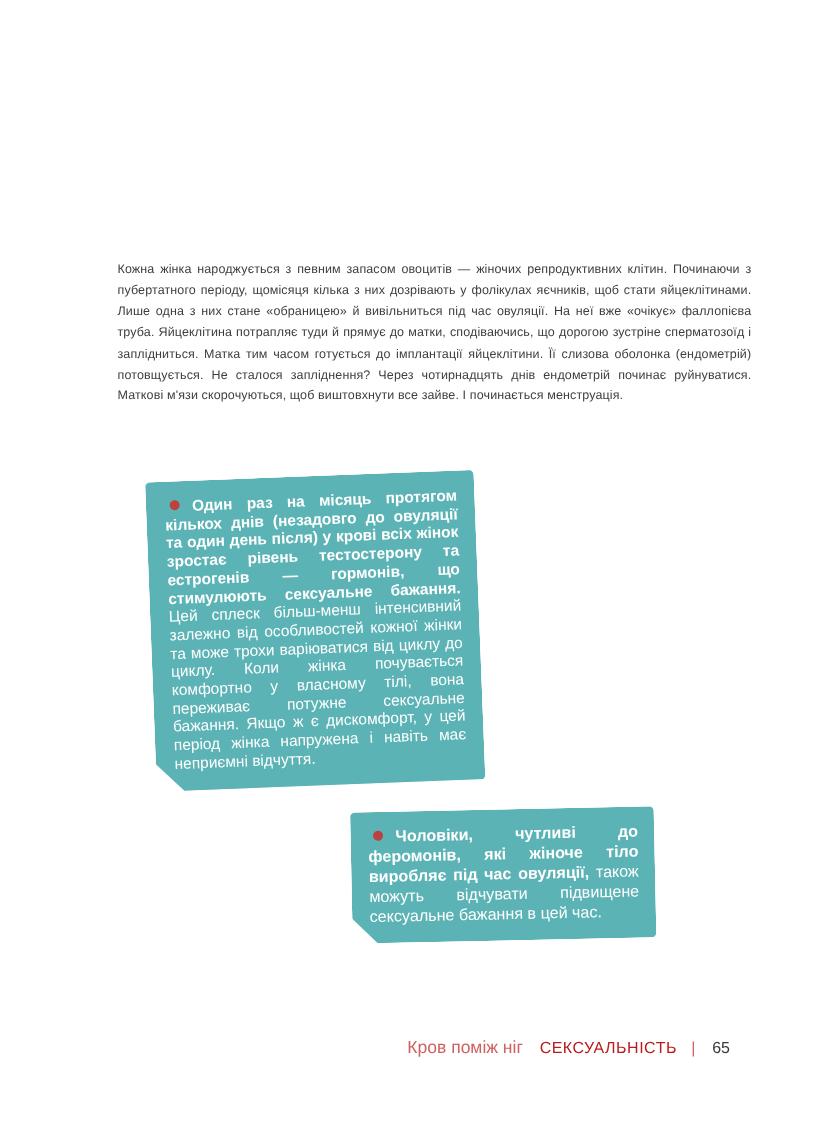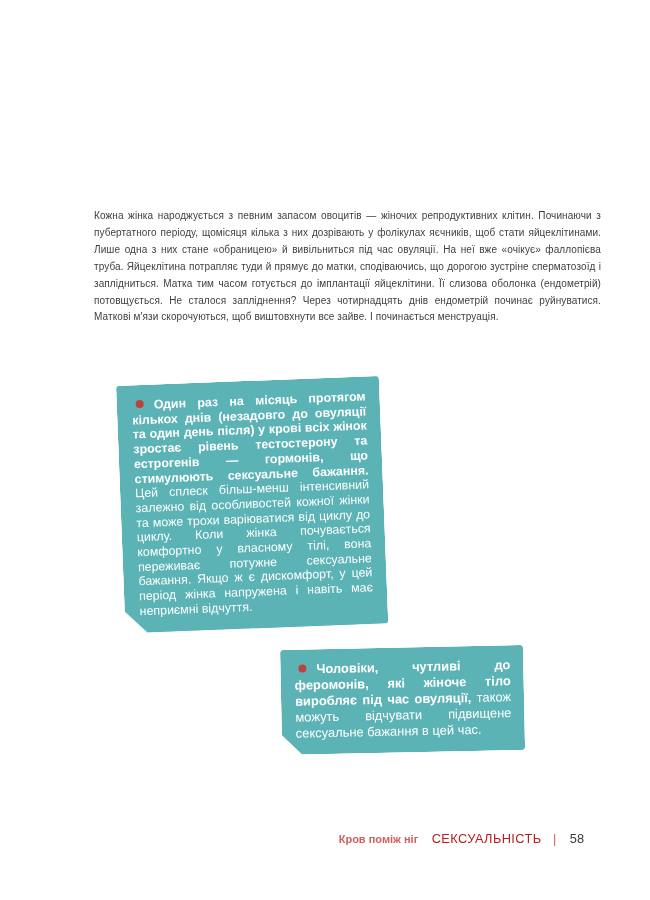--- a/index.html
+++ b/index.html
@@ -74,22 +74,22 @@
   .footer {
     position: absolute;
     top: 829px;
     left: 0;
     width: 584px;
     text-align: right;
     white-space: nowrap;
   }
   .footer-chapter {
     color: #cf6060;
-    font-weight: 700;
-    font-size: 11px;
+    font-weight: 400;
+    font-size: 14px;
     margin-right: 9px;
     margin-left: 40px;
   }
   .footer-section {
     color: #b91c1c;
     font-size: 12.8px;
     letter-spacing: 0.4px;
   }
   .footer-sep {
     color: #cf6060;
@@ -114,16 +114,16 @@
   </div>
 
   <div class="note note-2">
     <span class="bullet"></span><span class="note-bold">Чоловіки, чутливі до феромонів, які жіноче тіло виробляє під час овуляції,</span><span class="note-regular"> також можуть відчувати підвищене сексуальне бажання в цей час.</span>
   </div>
 
   <div class="footer">
     <span class="footer-chapter">Кров поміж ніг</span>
     <span class="footer-section">СЕКСУАЛЬНІСТЬ</span>
     <span class="footer-sep">|</span>
-    <span class="footer-page">58</span>
+    <span class="footer-page">65</span>
   </div>
 
 </div>
 
 </body></html>

